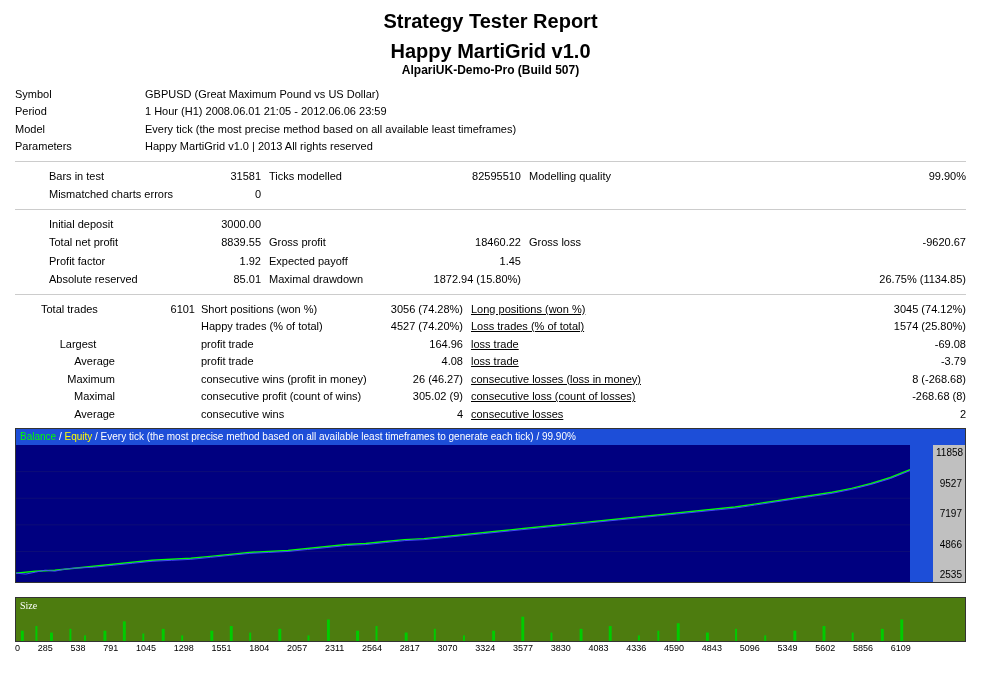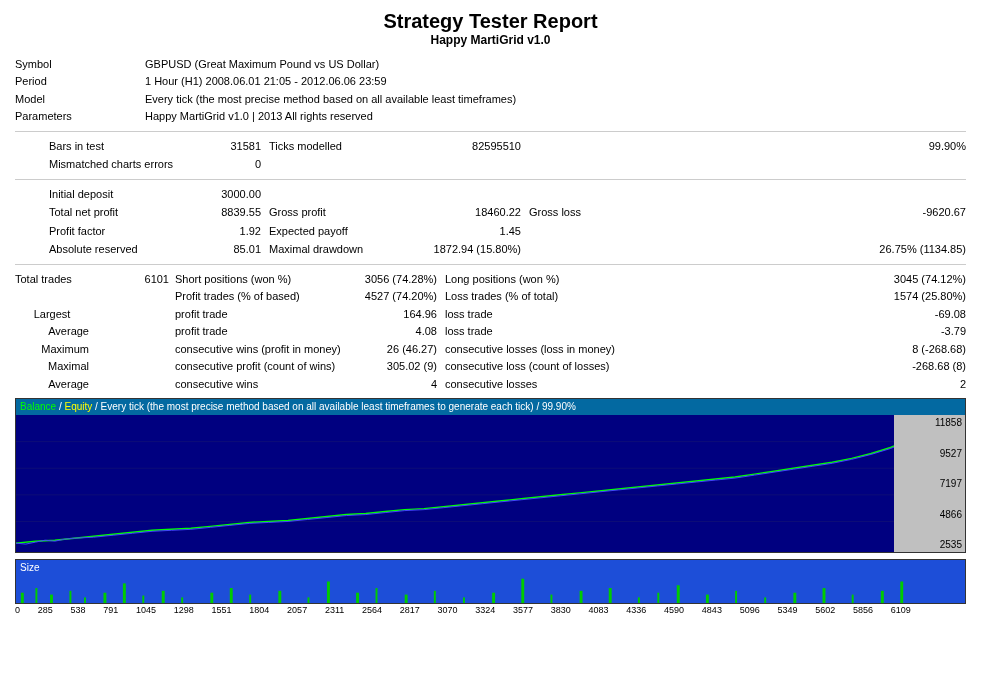--- a/index.html
+++ b/index.html
@@ -16,22 +16,23 @@
     }
     .header {
       text-align: center;
       margin-bottom: 10px;
     }
     .header h1 {
       font-size: 20px;
       font-weight: bold;
     }
     .header h2 {
-      font-size: 12px;
+      font-size: 20px;
       font-weight: bold;
+      margin-top: 7px;
     }
     .header h3 {
       font-size: 12px;
       font-weight: bold;
     }
     .info-section {
       margin-bottom: 2px;
     }
     .info-row {
       display: flex;
@@ -61,37 +62,37 @@
       align-items: center;
       padding-left: 34px;
     }
     .col1-label { width: 130px; flex-shrink: 0; }
     .col1-value { width: 90px; flex-shrink: 0; text-align: right; padding-right: 8px; }
     .col2-label { width: 160px; flex-shrink: 0; }
     .col2-value { width: 100px; flex-shrink: 0; text-align: right; padding-right: 8px; }
     .col3-label { width: 180px; flex-shrink: 0; }
     .col3-value { flex: 1; text-align: right; }
 
-    .trades-section { margin-bottom: 6px; }
+    .trades-section { margin-bottom: 6px; margin-left: 26px; }
     .trades-row {
       display: flex;
       margin-bottom: 1px;
       line-height: 1.5;
     }
     .t-col1 { width: 80px; flex-shrink: 0; text-align: right; padding-right: 6px; }
     .t-col1-label { width: 80px; flex-shrink: 0; }
     .t-col2 { width: 180px; flex-shrink: 0; }
     .t-col3 { width: 90px; flex-shrink: 0; text-align: right; padding-right: 8px; }
-    .t-col4 { width: 200px; flex-shrink: 0; }
+    .t-col4 { width: 200px; flex-shrink: 0; text-decoration: underline; }
     .t-col5 { flex: 1; text-align: right; }
 
     .chart-container {
       border: 1px solid #333;
       margin-top: 6px;
-      background: #0369a1;
+      background: #1d4ed8;
       position: relative;
       height: 155px;
       overflow: hidden;
     }
     .chart-legend {
       position: absolute;
       top: 2px;
       left: 4px;
       color: #fff;
       font-size: 10px;
@@ -106,42 +107,43 @@
       top: 16px;
       left: 0;
       right: 55px;
       bottom: 0;
       background: #000080;
     }
     .chart-y-axis {
       position: absolute;
       top: 16px;
       right: 0;
-      width: 71px;
+      width: 32px;
       bottom: 0;
       background: #c0c0c0;
       display: flex;
       flex-direction: column;
       justify-content: space-between;
       padding: 2px 3px;
       font-size: 10px;
     }
     .y-label { text-align: right; }
 
     svg.chart-svg {
       width: 100%;
       height: 100%;
     }
 
     .size-section {
       border: 1px solid #333;
-      margin-top: 6px;
-      background: #1d4ed8;
+      margin-top: 14px;
+      background: #4d7c0f;
       height: 45px;
       position: relative;
+      font-family: Liberation Serif, serif;
     }
     .size-label {
       position: absolute;
       top: 2px;
       left: 4px;
       color: #fff;
       font-size: 10px;
     }
     .size-bars {
       position: absolute;
@@ -162,20 +164,21 @@
     }
   </style>
 </head>
 <body>
 
 <div class="page">
 
   <div class="header">
     <h1>Strategy Tester Report</h1>
     <h2>Happy MartiGrid v1.0</h2>
+    <h3>AlpariUK-Demo-Pro (Build 507)</h3>
   </div>
 
   <div class="info-section">
     <div class="info-row">
       <span class="info-label">Symbol</span>
       <span class="info-value">GBPUSD (Great Maximum Pound vs US Dollar)</span>
     </div>
     <div class="info-row">
       <span class="info-label">Period</span>
       <span class="info-value">1 Hour (H1) 2008.06.01 21:05 - 2012.06.06 23:59</span>
@@ -191,20 +194,21 @@
   </div>
 
   <hr class="divider">
 
   <div class="stats-section">
     <div class="stats-row">
       <span class="col1-label">Bars in test</span>
       <span class="col1-value">31581</span>
       <span class="col2-label">Ticks modelled</span>
       <span class="col2-value">82595510</span>
+      <span class="col3-label">Modelling quality</span>
       <span class="col3-value">99.90%</span>
     </div>
     <div class="stats-row">
       <span class="col1-label">Mismatched charts errors</span>
       <span class="col1-value">0</span>
     </div>
   </div>
 
   <hr class="divider">
 
@@ -245,21 +249,21 @@
       <span class="t-col1">6101</span>
       <span class="t-col2">Short positions (won %)</span>
       <span class="t-col3">3056 (74.28%)</span>
       <span class="t-col4">Long positions (won %)</span>
       <span class="t-col5">3045 (74.12%)</span>
     </div>
 
     <div class="trades-row">
       <span class="t-col1-label"></span>
       <span class="t-col1"></span>
-      <span class="t-col2">Profit trades (% of based)</span>
+      <span class="t-col2">Happy trades (% of total)</span>
       <span class="t-col3">4527 (74.20%)</span>
       <span class="t-col4">Loss trades (% of total)</span>
       <span class="t-col5">1574 (25.80%)</span>
     </div>
 
     <div class="trades-row">
       <span class="t-col1-label" style="text-align:center;padding-right:6px;">Largest</span>
       <span class="t-col1"></span>
       <span class="t-col2">profit trade</span>
       <span class="t-col3">164.96</span>

